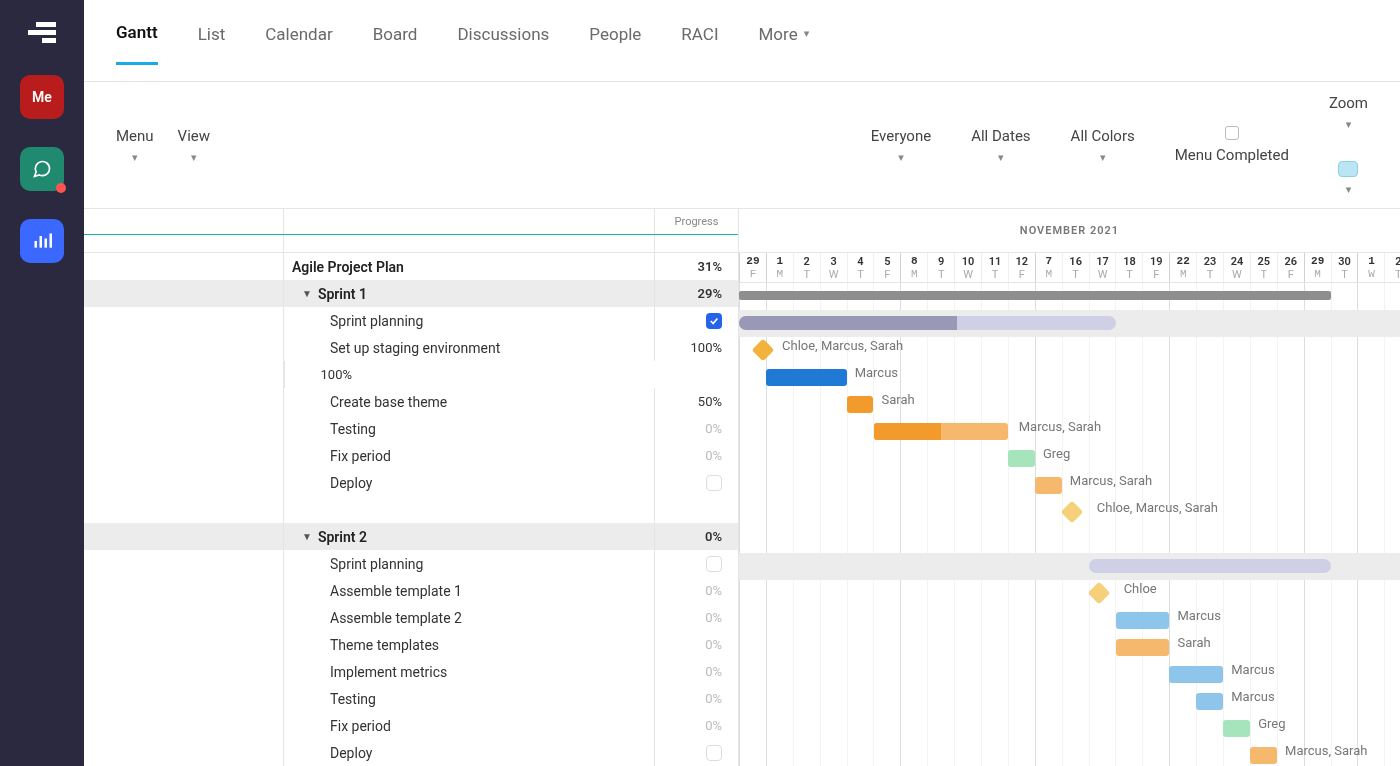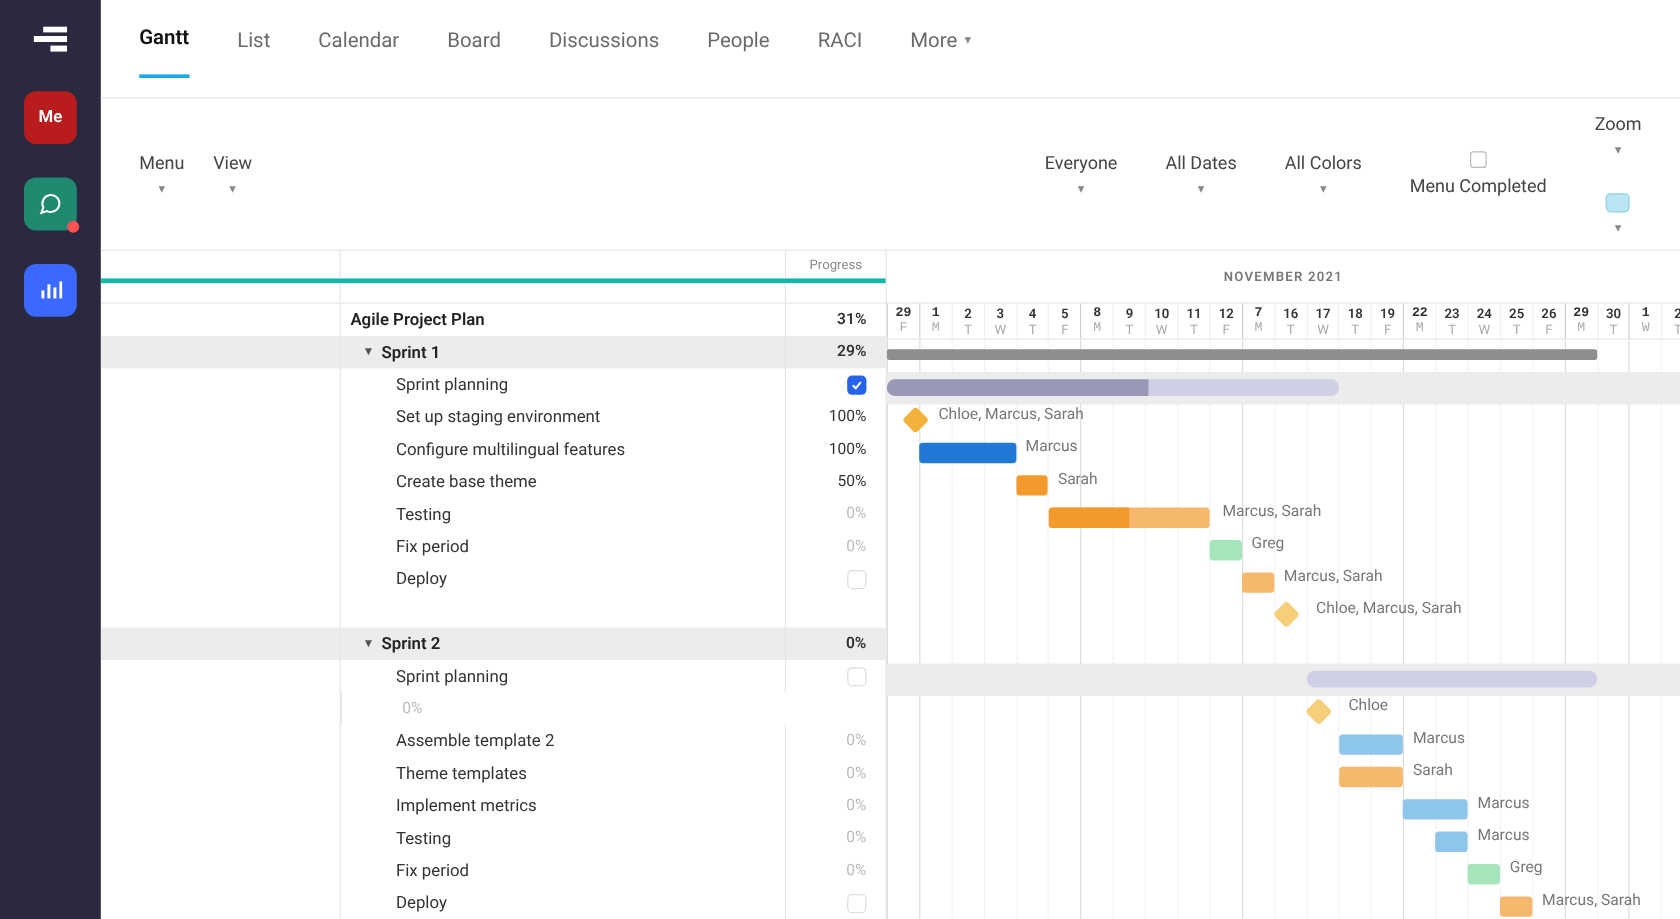--- a/index.html
+++ b/index.html
@@ -103,21 +103,21 @@
 
   
   .left-pane {
     display:flex;
     flex-direction:column;
     border-right:1px solid #e5e5e5;
     flex-shrink:0;
   }
   .left-header {
     display:flex;
-    border-bottom:4px solid #14b8a6;
+    border-bottom:1px solid #14b8a6;
     height:44px;
     align-items:center;
   }
   .col-spacer { width:200px; border-right:1px solid #e5e5e5; height:100%; }
   .col-name   { width:370px; height:100%; }
   .col-prog-head {
     width:84px; height:100%;
     display:flex; align-items:center; justify-content:center;
     font-size:11px; color:#888;
     border-left:1px solid #e5e5e5;
@@ -384,23 +384,20 @@
           </div>
           <div class="task-row level2">
             <div class="col-spacer"></div>
             <div class="col-name">
               <span>Set up staging environment</span>
             </div>
             <div class="col-prog ">100%</div>
           </div>
           <div class="task-row level2">
             <div class="col-spacer"></div>
-            <div class="col-name">
-              <span>Configure multilingual features</span>
-            </div>
             <div class="col-prog ">100%</div>
           </div>
           <div class="task-row level2">
             <div class="col-spacer"></div>
             <div class="col-name">
               <span>Create base theme</span>
             </div>
             <div class="col-prog ">50%</div>
           </div>
           <div class="task-row level2">
@@ -443,20 +440,23 @@
             <div class="col-spacer"></div>
             <div class="col-name">
               <span>Sprint planning</span>
             </div>
             <div class="col-prog ">
               <span class="chk-empty"></span>
             </div>
           </div>
           <div class="task-row level2">
             <div class="col-spacer"></div>
+            <div class="col-name">
+              <span>Assemble template 1</span>
+            </div>
             <div class="col-prog muted">0%</div>
           </div>
           <div class="task-row level2">
             <div class="col-spacer"></div>
             <div class="col-name">
               <span>Assemble template 2</span>
             </div>
             <div class="col-prog muted">0%</div>
           </div>
           <div class="task-row level2">

